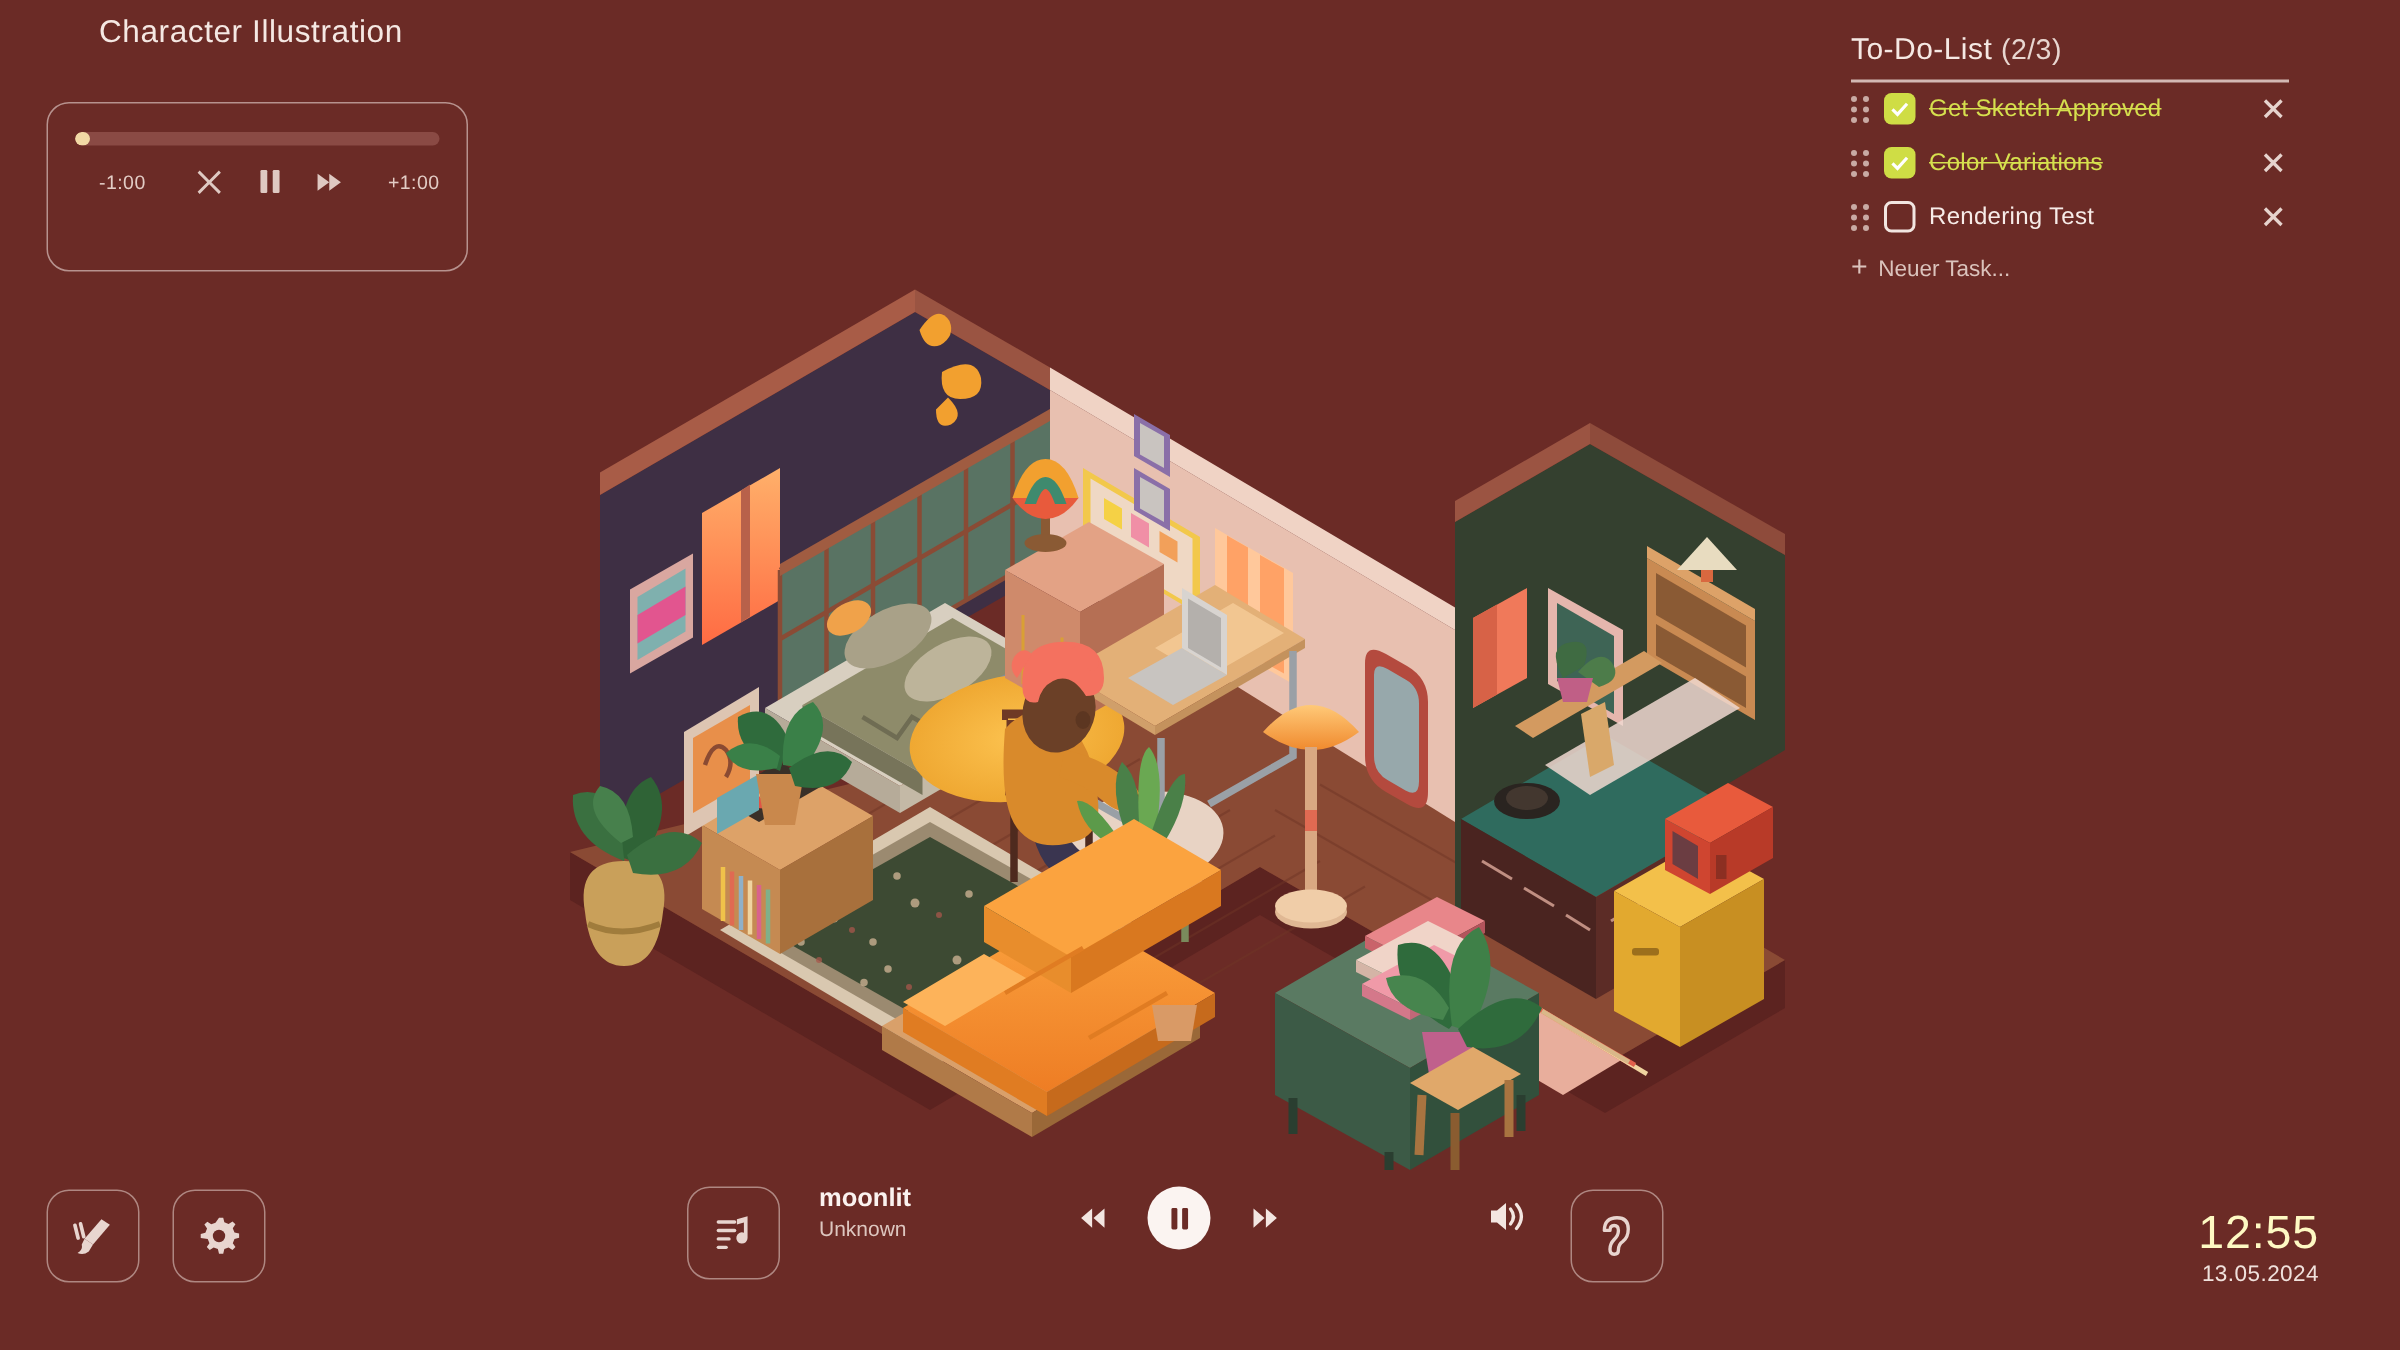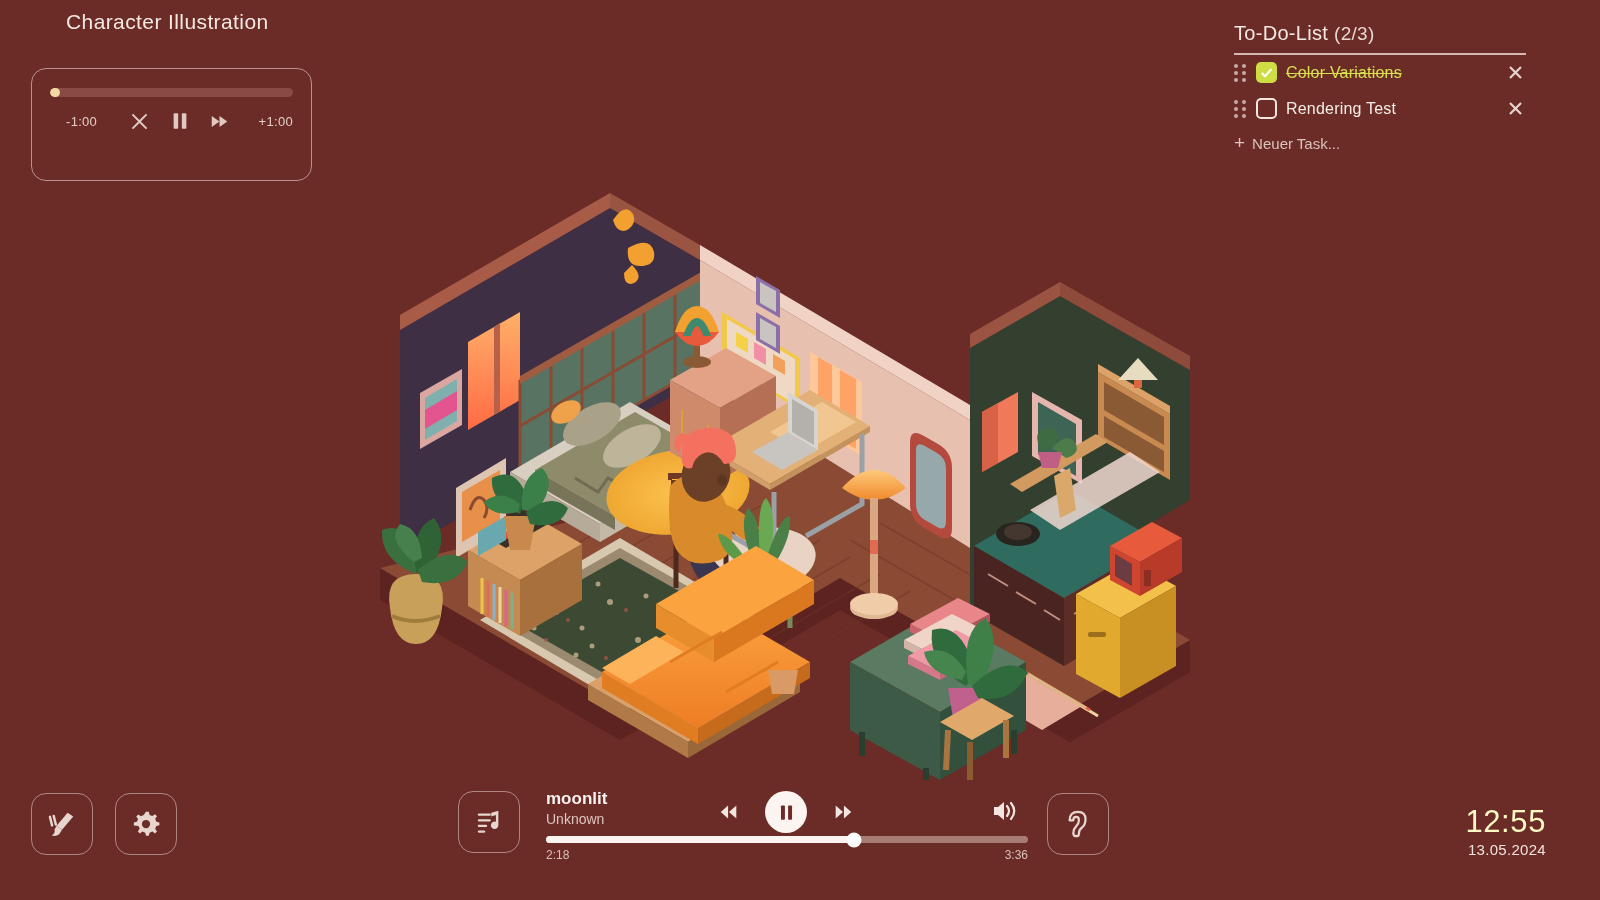--- a/index.html
+++ b/index.html
@@ -157,20 +157,41 @@
   </div>
 </div>
 
 <div id="todo-panel">
   <div id="todo-header">
     <span>To-Do-List</span>
     <span class="count">(2/3)</span>
   </div>
   <div id="todo-rule"></div>
 
+  <div class="todo-item">
+    <span class="drag-handle">
+        <i></i>
+        <i></i>
+        <i></i>
+        <i></i>
+        <i></i>
+        <i></i>
+      </span>
+    <span class="todo-check checked" style="background: rgb(207, 221, 69);">
+      <svg viewBox="0 0 20 20" width="15" height="15">
+          <path d="M3.5 10.5 8 15 16.5 5.5"></path>
+        </svg>
+    </span>
+    <span class="todo-label done" style="color: rgb(214, 224, 78);">Get Sketch Approved</span>
+    <span class="todo-remove">
+      <svg viewBox="0 0 20 20" width="17" height="17">
+          <path d="M3.5 3.5 16.5 16.5M16.5 3.5 3.5 16.5"></path>
+        </svg>
+    </span>
+  </div>
 
   <div class="todo-item">
     <span class="drag-handle">
         <i></i>
         <i></i>
         <i></i>
         <i></i>
         <i></i>
         <i></i>
       </span>
@@ -710,28 +731,18 @@
   </div>
 
   <div id="volume-btn">
     <svg viewBox="0 0 28 28" width="28" height="28">
       <path d="M4 10 h4 l6-5 v18 l-6-5 H4z"></path>
       <path d="M17 9 q4 5 0 10" fill="none" stroke="#f3e6e1" stroke-width="2.2" stroke-linecap="round"></path>
       <path d="M21 6 q6.5 8 0 16" fill="none" stroke="#f3e6e1" stroke-width="2.2" stroke-linecap="round"></path>
     </svg>
   </div>
 
-  <div id="seek-row">
-    <div id="seek-track">
-      <div id="seek-fill" style="width: 64%;"></div>
-      <div id="seek-knob" style="left: 64%;"></div>
-    </div>
-    <div id="seek-times">
-      <span>2:18</span>
-      <span>3:36</span>
-    </div>
-  </div>
 </div>
 
 <div id="clock">
   <div id="clock-time">12:55</div>
   <div id="clock-date">13.05.2024</div>
 </div>
 
 </body></html>

